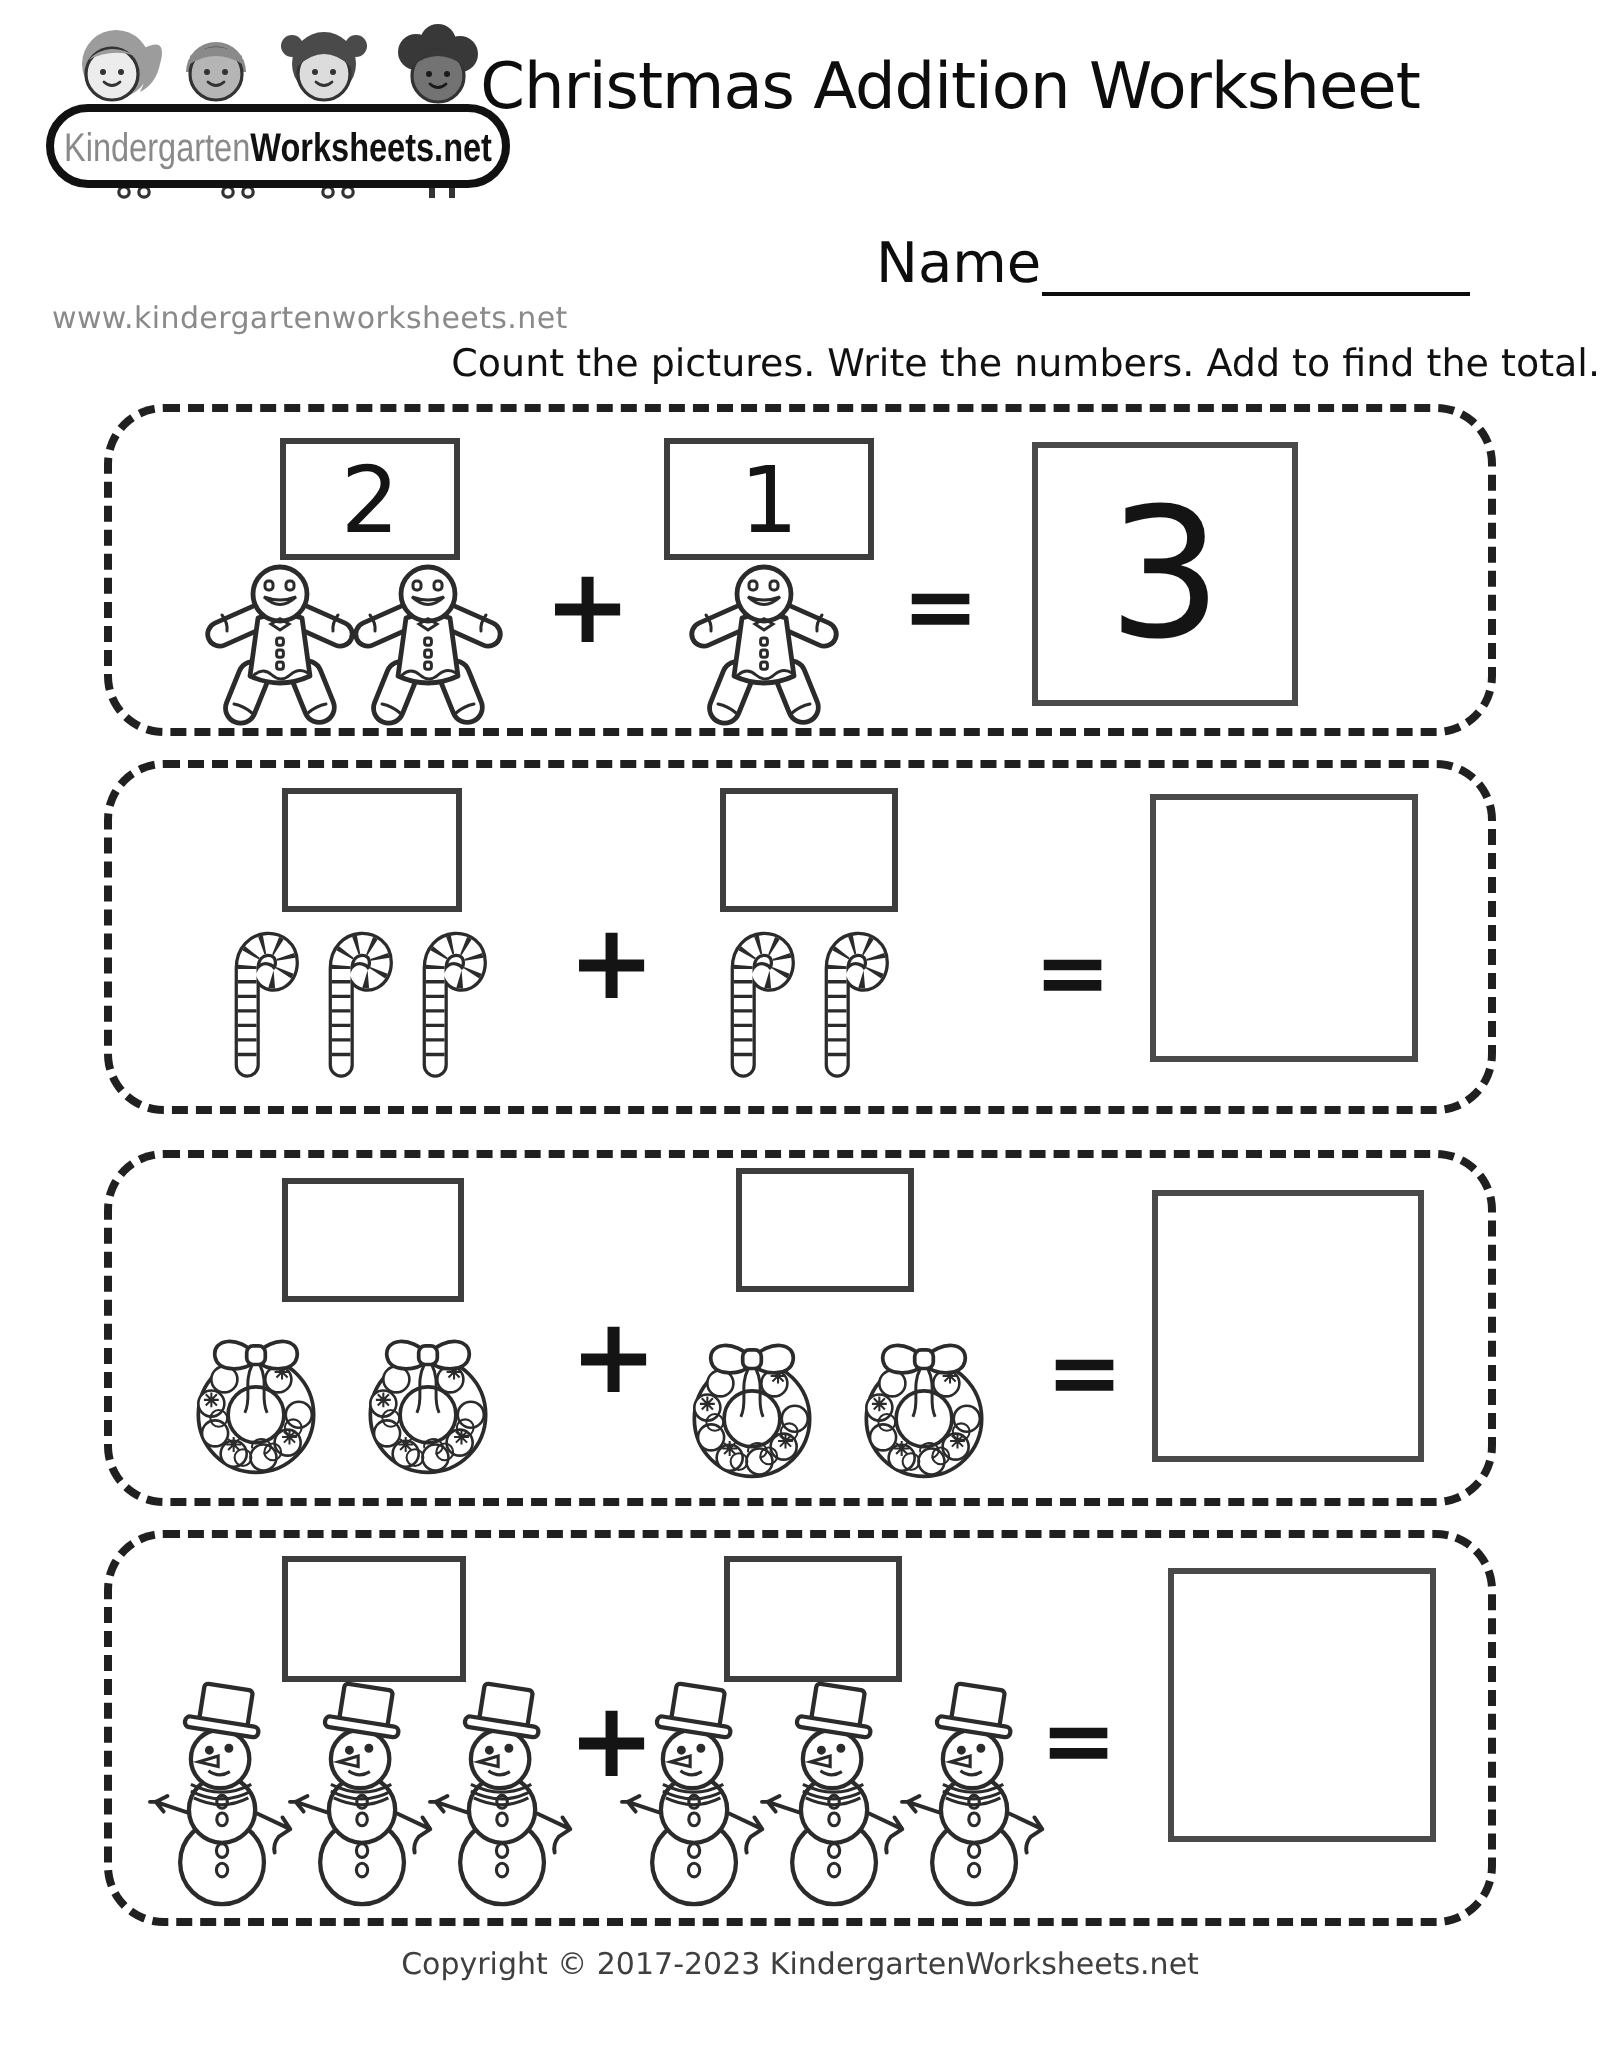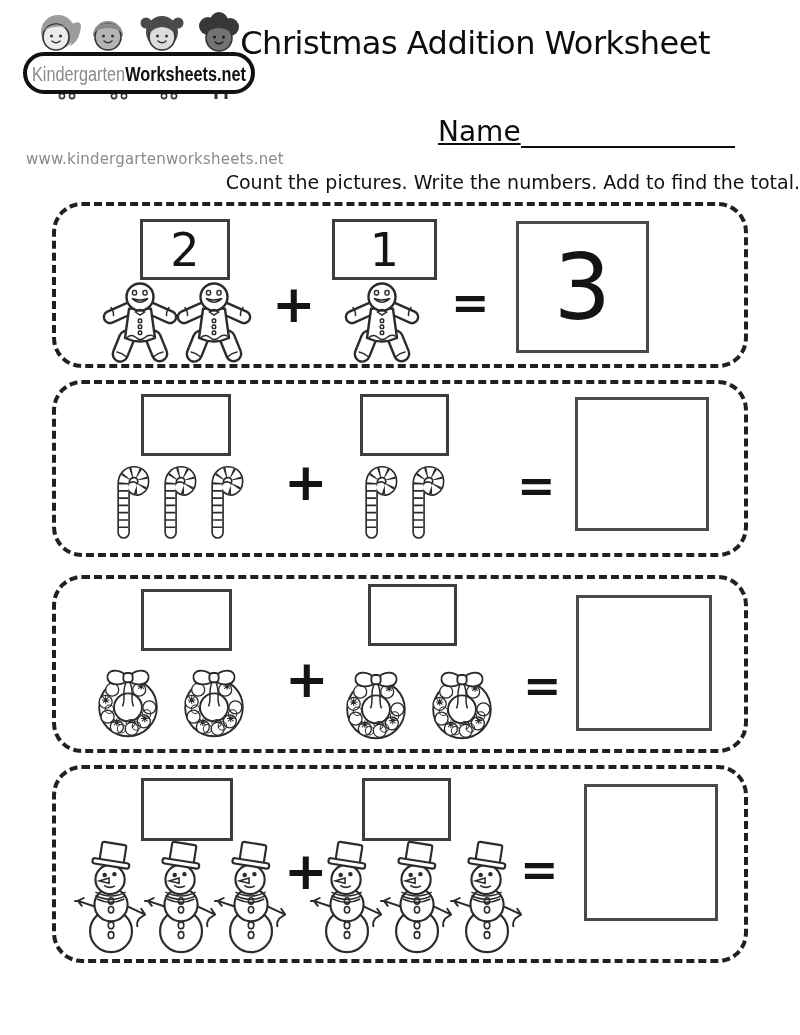--- a/index.html
+++ b/index.html
@@ -8,24 +8,24 @@
     position:relative; width:800px; height:1035px; margin:0 auto;
     background:#fff; overflow:hidden;
     font-family:"DejaVu Sans", sans-serif; color:#1a1a1a;
   }
 
   
   .logo-wrap { position:absolute; left:22px; top:6px; width:236px; }
   .site-url { position:absolute; left:26px; top:114px; font-size:15px; color:#8a8a8a; letter-spacing:.2px;margin-top:36px; }
   .page-title {
     position:absolute; left:240px; top:24px; width:470px;
-    text-align:right; font-size:32px; font-weight:500; letter-spacing:-.5px;
+    text-align:center; font-size:32px; font-weight:500; letter-spacing:-.5px;
     white-space:nowrap; color:#0d0d0d;
   }
-  .name-row { position:absolute; left:438px; top:114px; font-size:28px; color:#0d0d0d; display:flex; align-items:flex-end;text-decoration:underline; }
+  .name-row { position:absolute; left:438px; top:114px; font-size:28px; color:#0d0d0d; display:flex; align-items:flex-end; }
   .name-blank { display:inline-block; width:214px; height:34px; border-bottom:2px solid #0d0d0d; }
 
   .instruction { position:absolute; left:0; top:171px; width:100%; text-align:right; font-size:19px; color:#111; }
 
   
   .problem-row {
     position:absolute; left:52px; width:696px;
     border:4.5px dashed #202020; border-radius:30px; background:#fff;
   }
   .row-1 { top:202px; height:166px; }
@@ -365,15 +365,16 @@
         </svg>
         <svg>
           <use href="#sym-snowman"></use>
         </svg>
       </div>
     <div class="op equal">=</div>
     <div class="total-box"></div>
   </section>
 
   <div class="footer">
+    <div>Copyright © 2017-2023 KindergartenWorksheets.net</div>
   </div>
 
 </div>
 
 </body></html>

